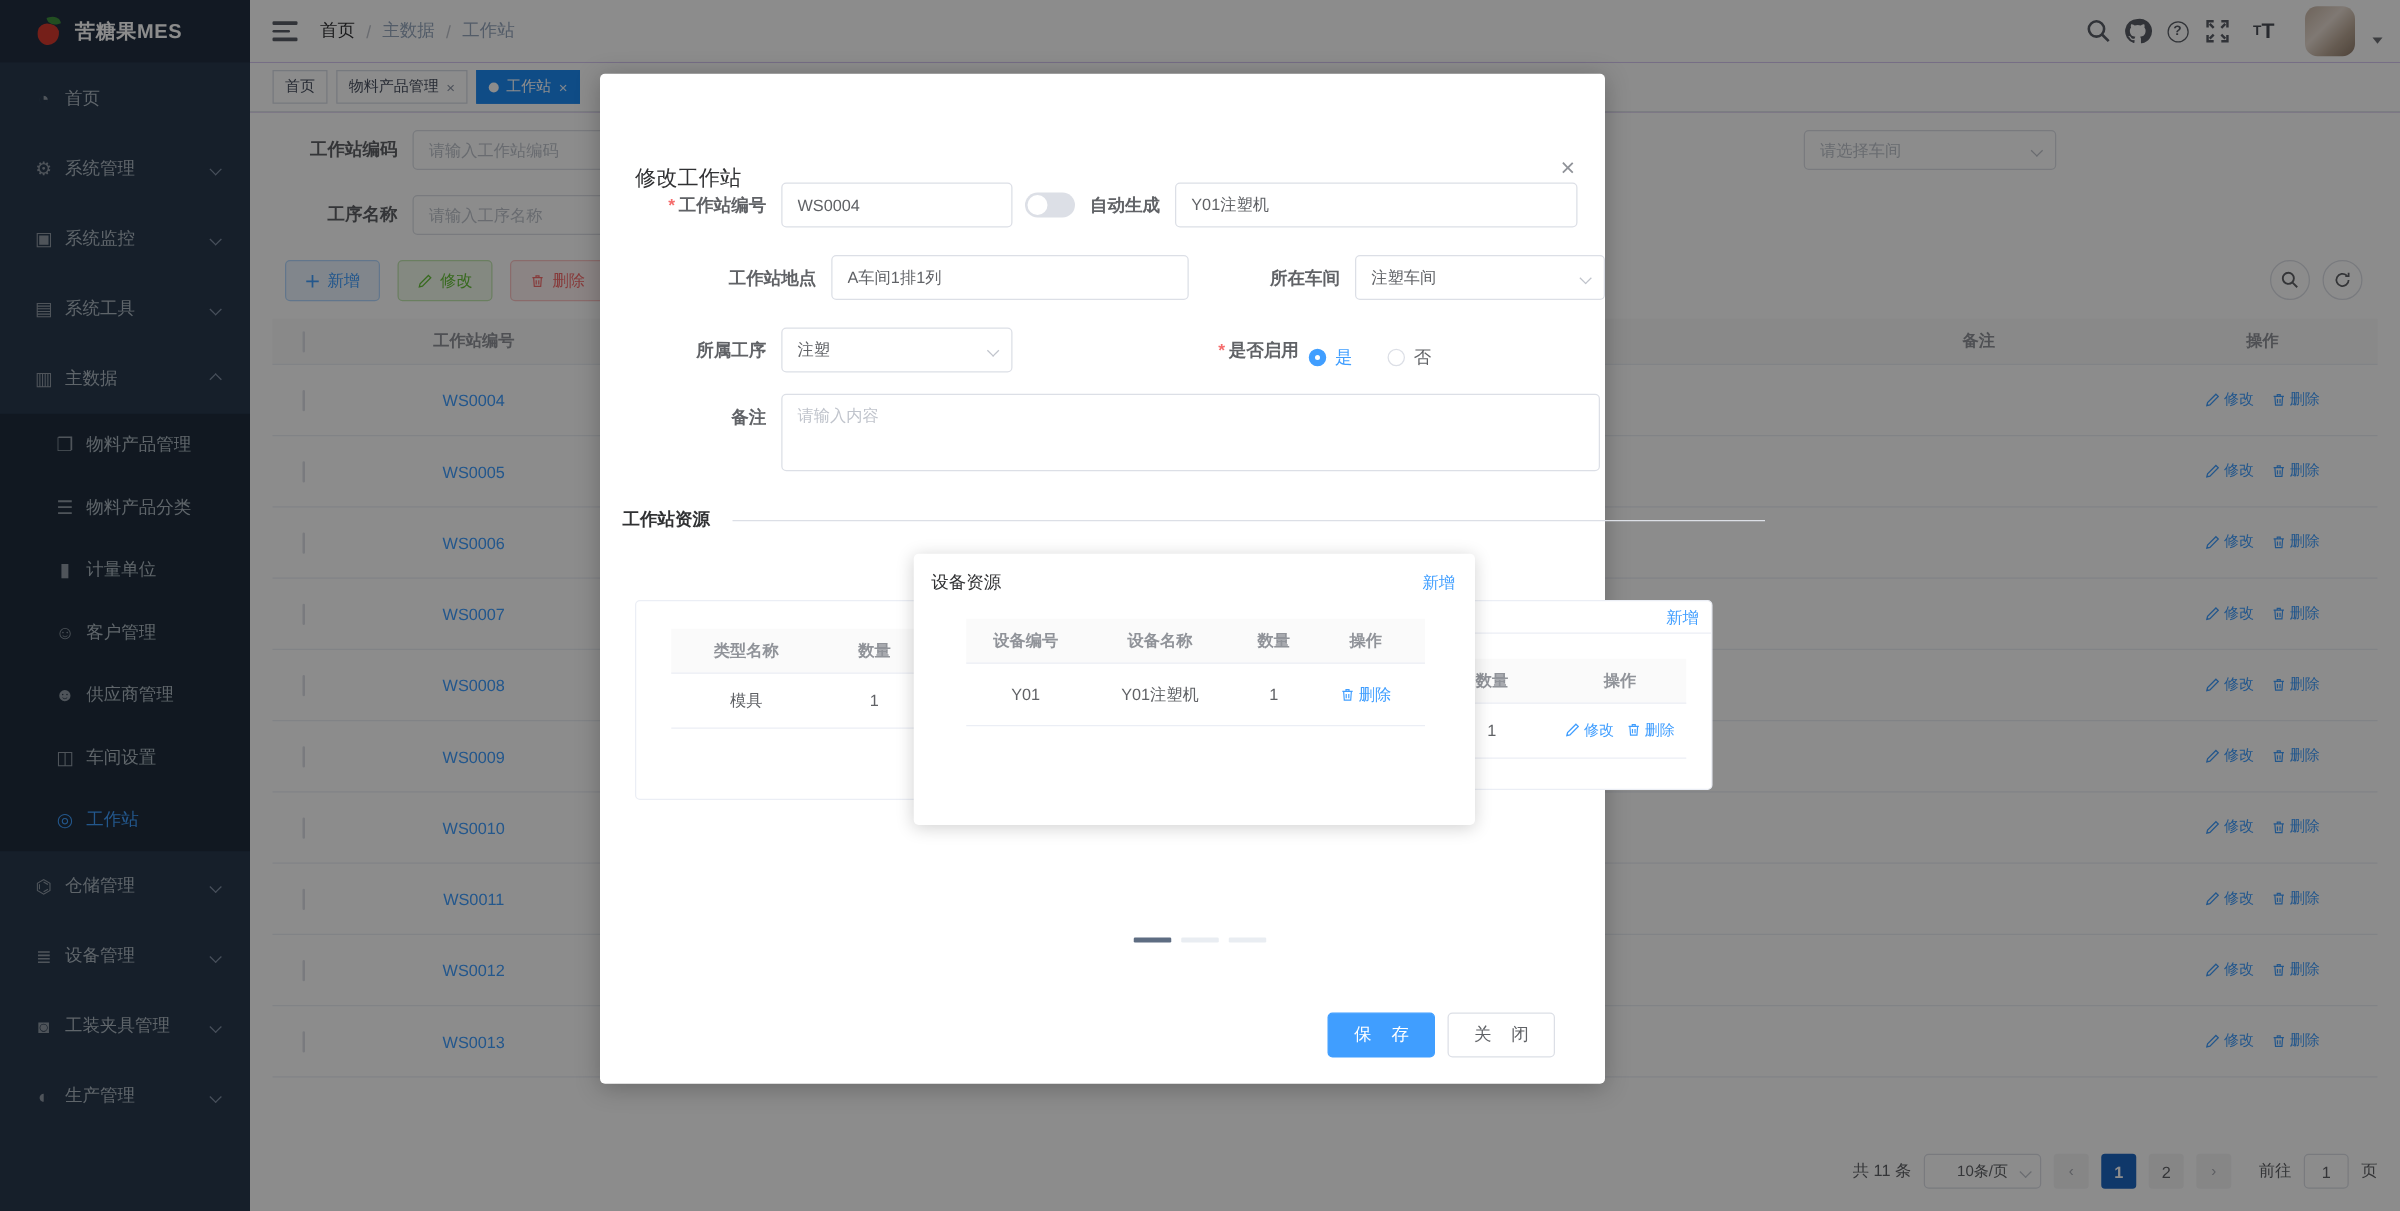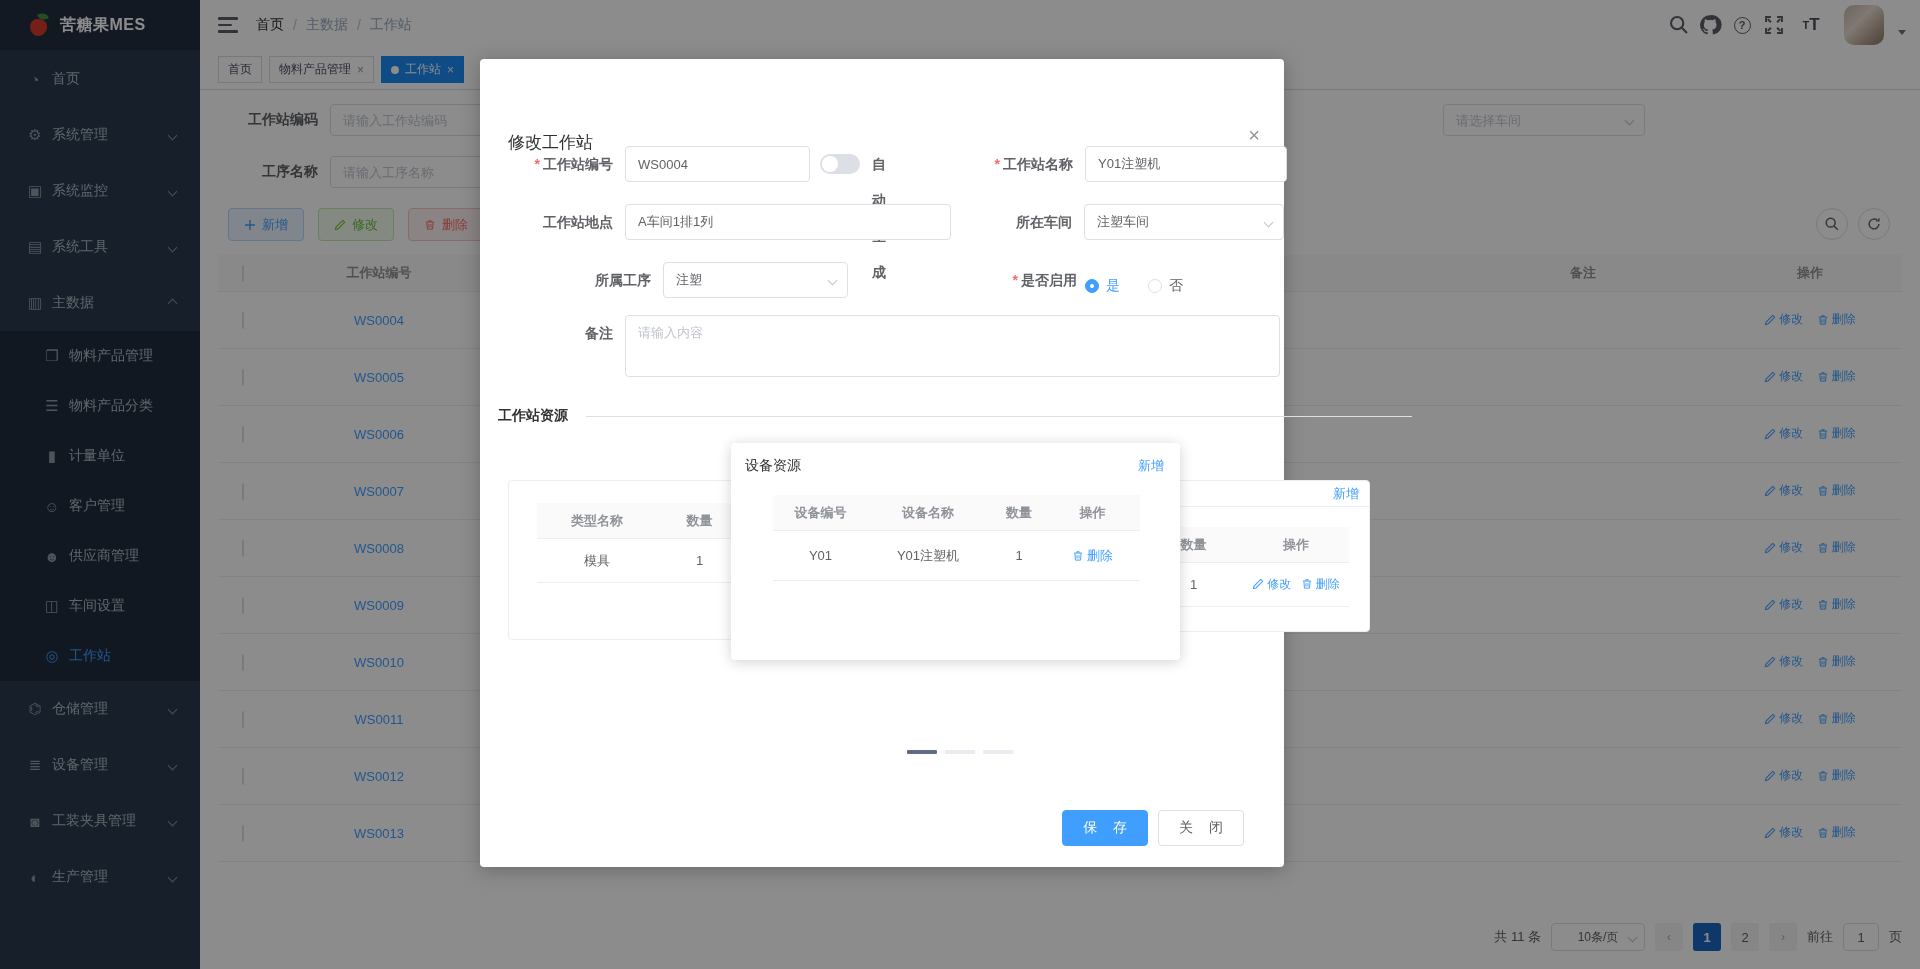--- a/index.html
+++ b/index.html
@@ -609,58 +609,57 @@
     <div class="pager">
       <span>共 11 条</span>
       <div class="psel">
         <span>10条/页</span>
         <span class="chev2"></span>
       </div>
       <div class="pbtn arrow">‹</div>
       <div class="pbtn active">1</div>
       <div class="pbtn">2</div>
       <div class="pbtn arrow">›</div>
-      <span style="margin-left:0">前往</span>
+      <span style="margin-left:12px">前往</span>
       <input class="goto-input" value="1" style="">
       <span>页</span>
     </div>
   </div>
 
   <div class="overlay"></div>
 
   <div class="modal">
     <div class="m-title">修改工作站</div>
     <div class="m-close">×</div>
 
     <div class="m-row" style="top:87px;">
       <div class="m-label"><span class="req">*</span><span>工作站编号</span></div>
       <div class="gap12"></div>
       <input class="m-input" style="width: 185px;" value="WS0004">
       <div class="switch">
           <div class="knob"></div>
         </div>
       <div class="inline-label">自动生成</div>
-      <div class="m-label" style="width:133px; margin-left:54px"><span class="req">*</span><span>工作站名称</span></div>
       <div class="gap12"></div>
       <input class="m-input" style="width: 322px;" value="Y01注塑机">
     </div>
 
-    <div class="m-row" style="top:145px;">
+    <div class="m-row" style="top:145px;padding-left:40px;">
       <div class="m-label">工作站地点</div>
       <div class="gap12"></div>
       <input class="m-input" style="width: 340px;" value="A车间1排1列">
       <div class="m-label" style="width:121px; margin-left:0">所在车间</div>
       <div class="gap12"></div>
       <div class="m-selectwrap">
         <input class="m-input" style="width: 200px;" readonly="" value="注塑车间">
         <span class="chev2"></span>
       </div>
     </div>
 
-    <div class="m-row" style="top:203px;padding-left:38px;">
+    <div class="m-row" style="top:203px;">
       <div class="m-label">所属工序</div>
       <div class="gap12"></div>
       <div class="m-selectwrap">
         <input class="m-input" style="width: 185px;" readonly="" value="注塑">
         <span class="chev2"></span>
       </div>
       <div class="m-label" style="width:229px"><span class="req">*</span><span>是否启用</span></div>
       <div class="radio-group" style="margin-top:11px">
         <span class="radio checked">
             <span class="rdot"></span>

